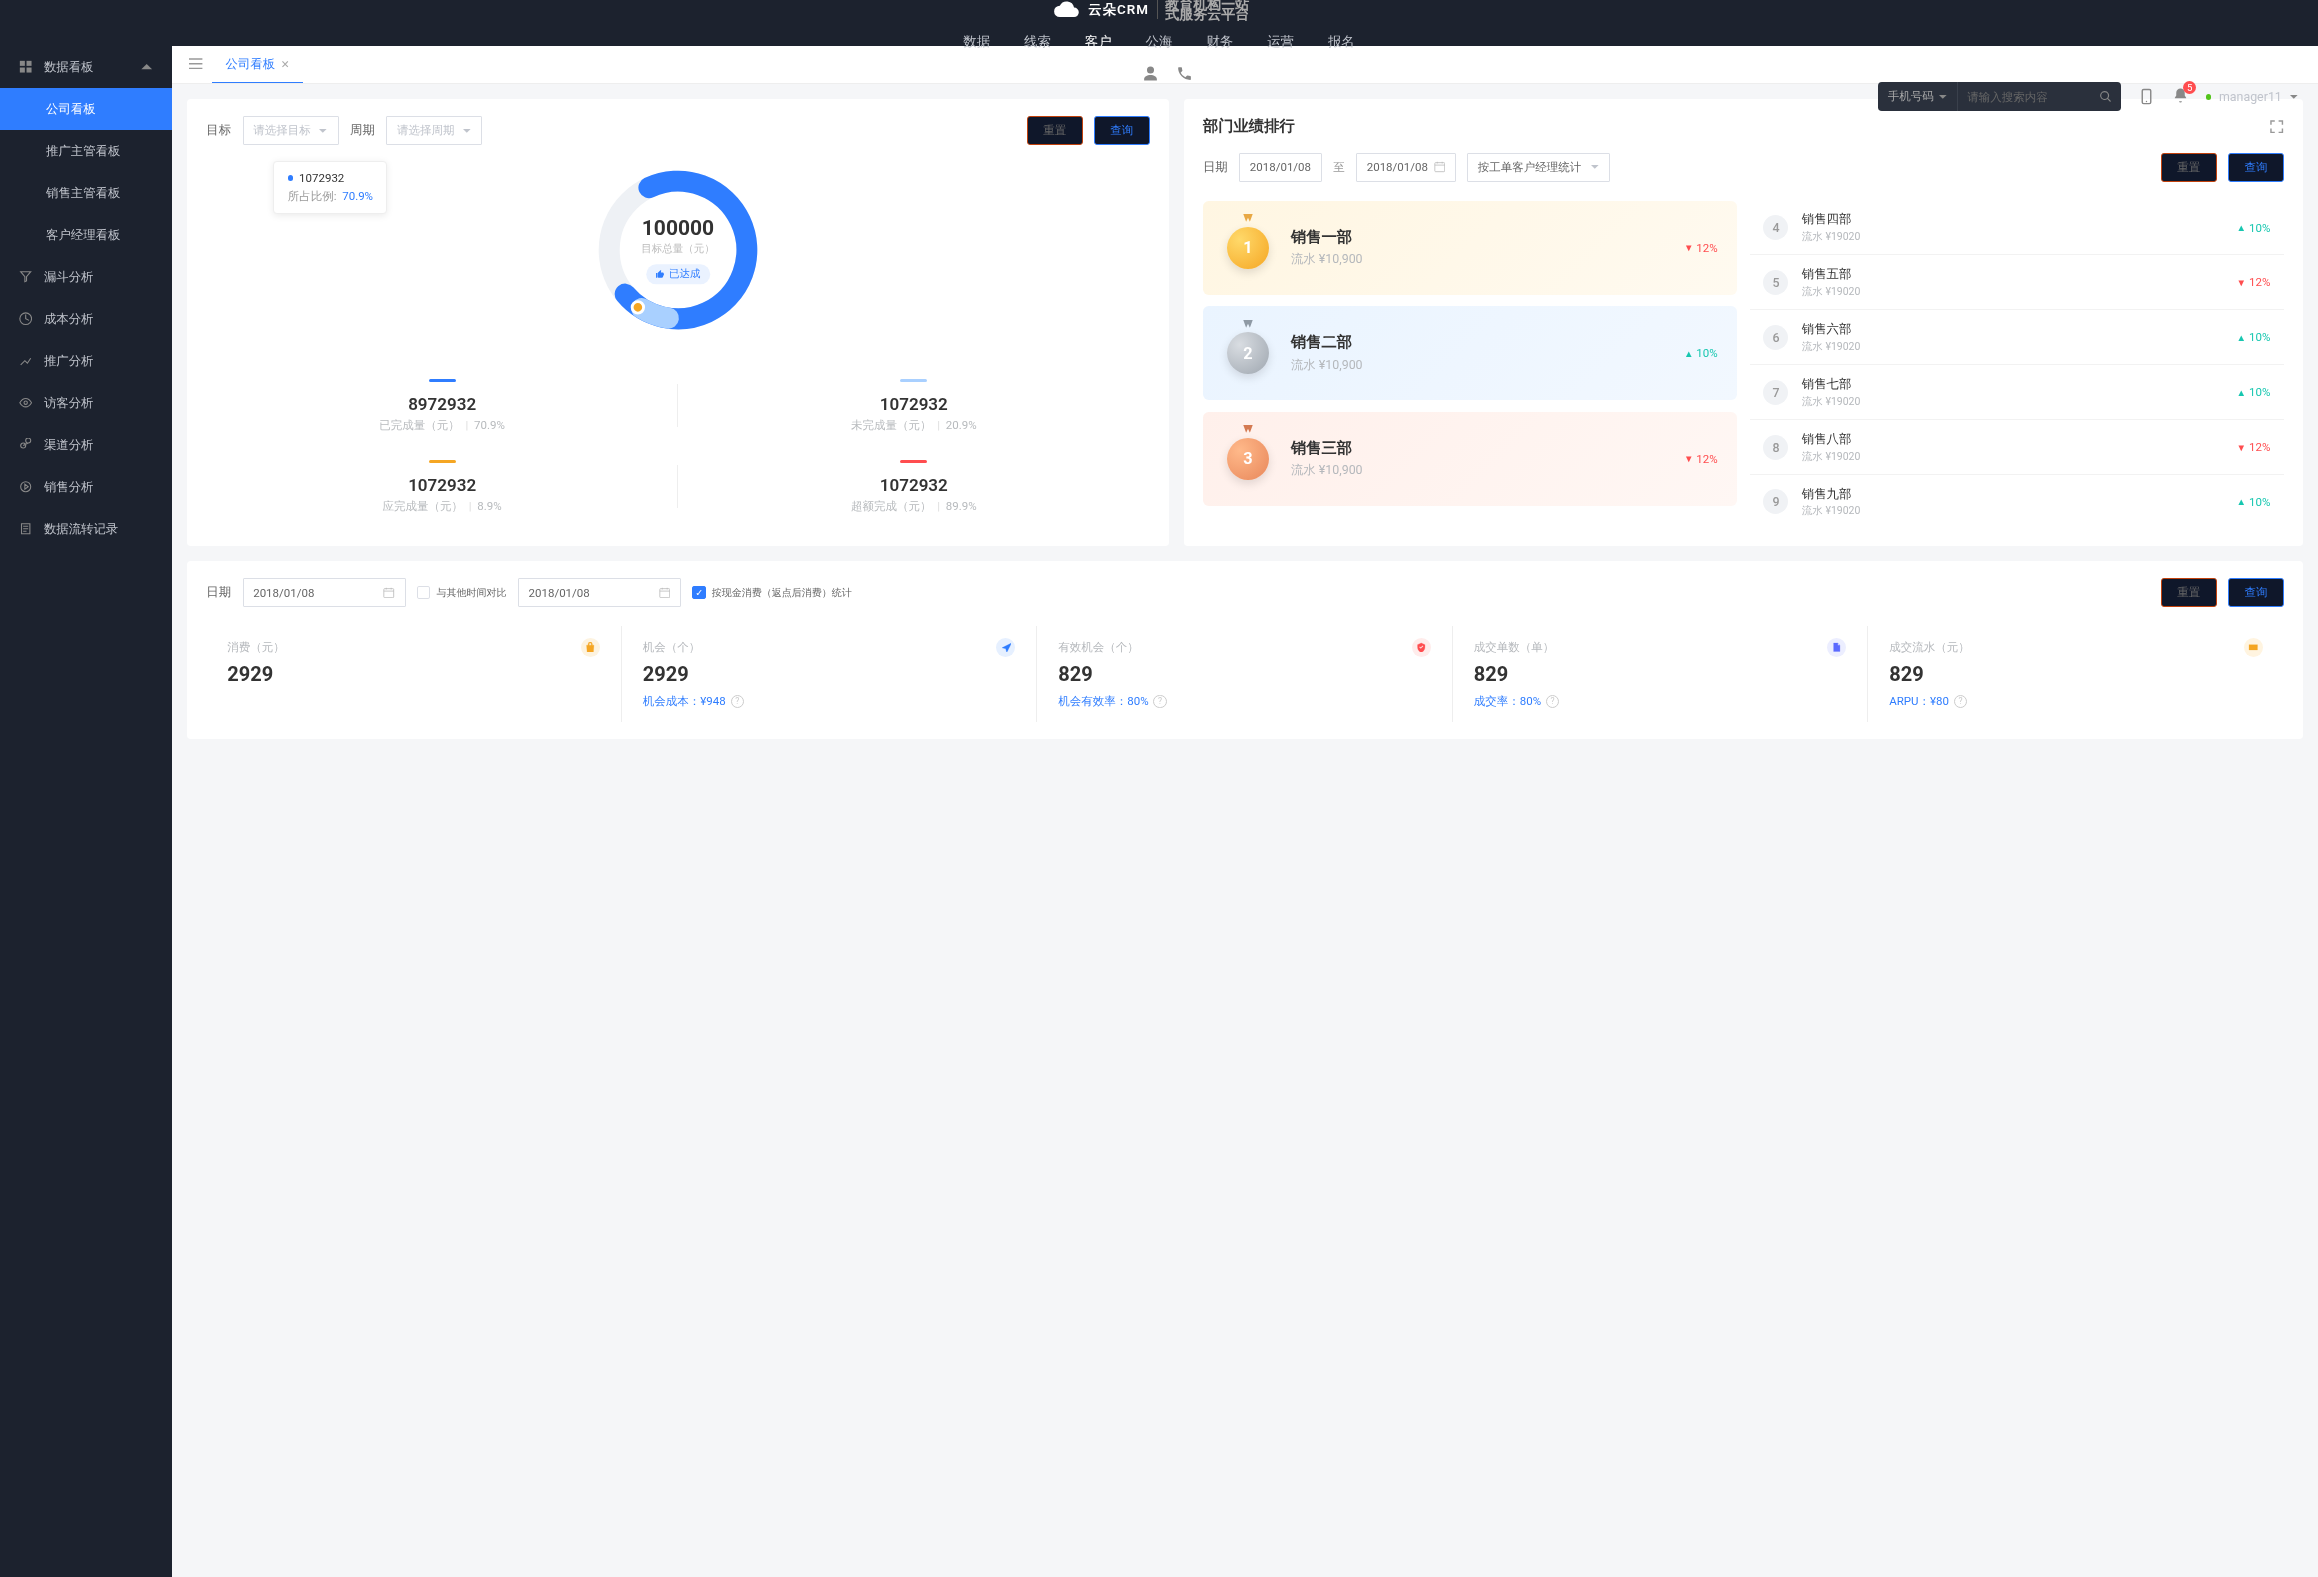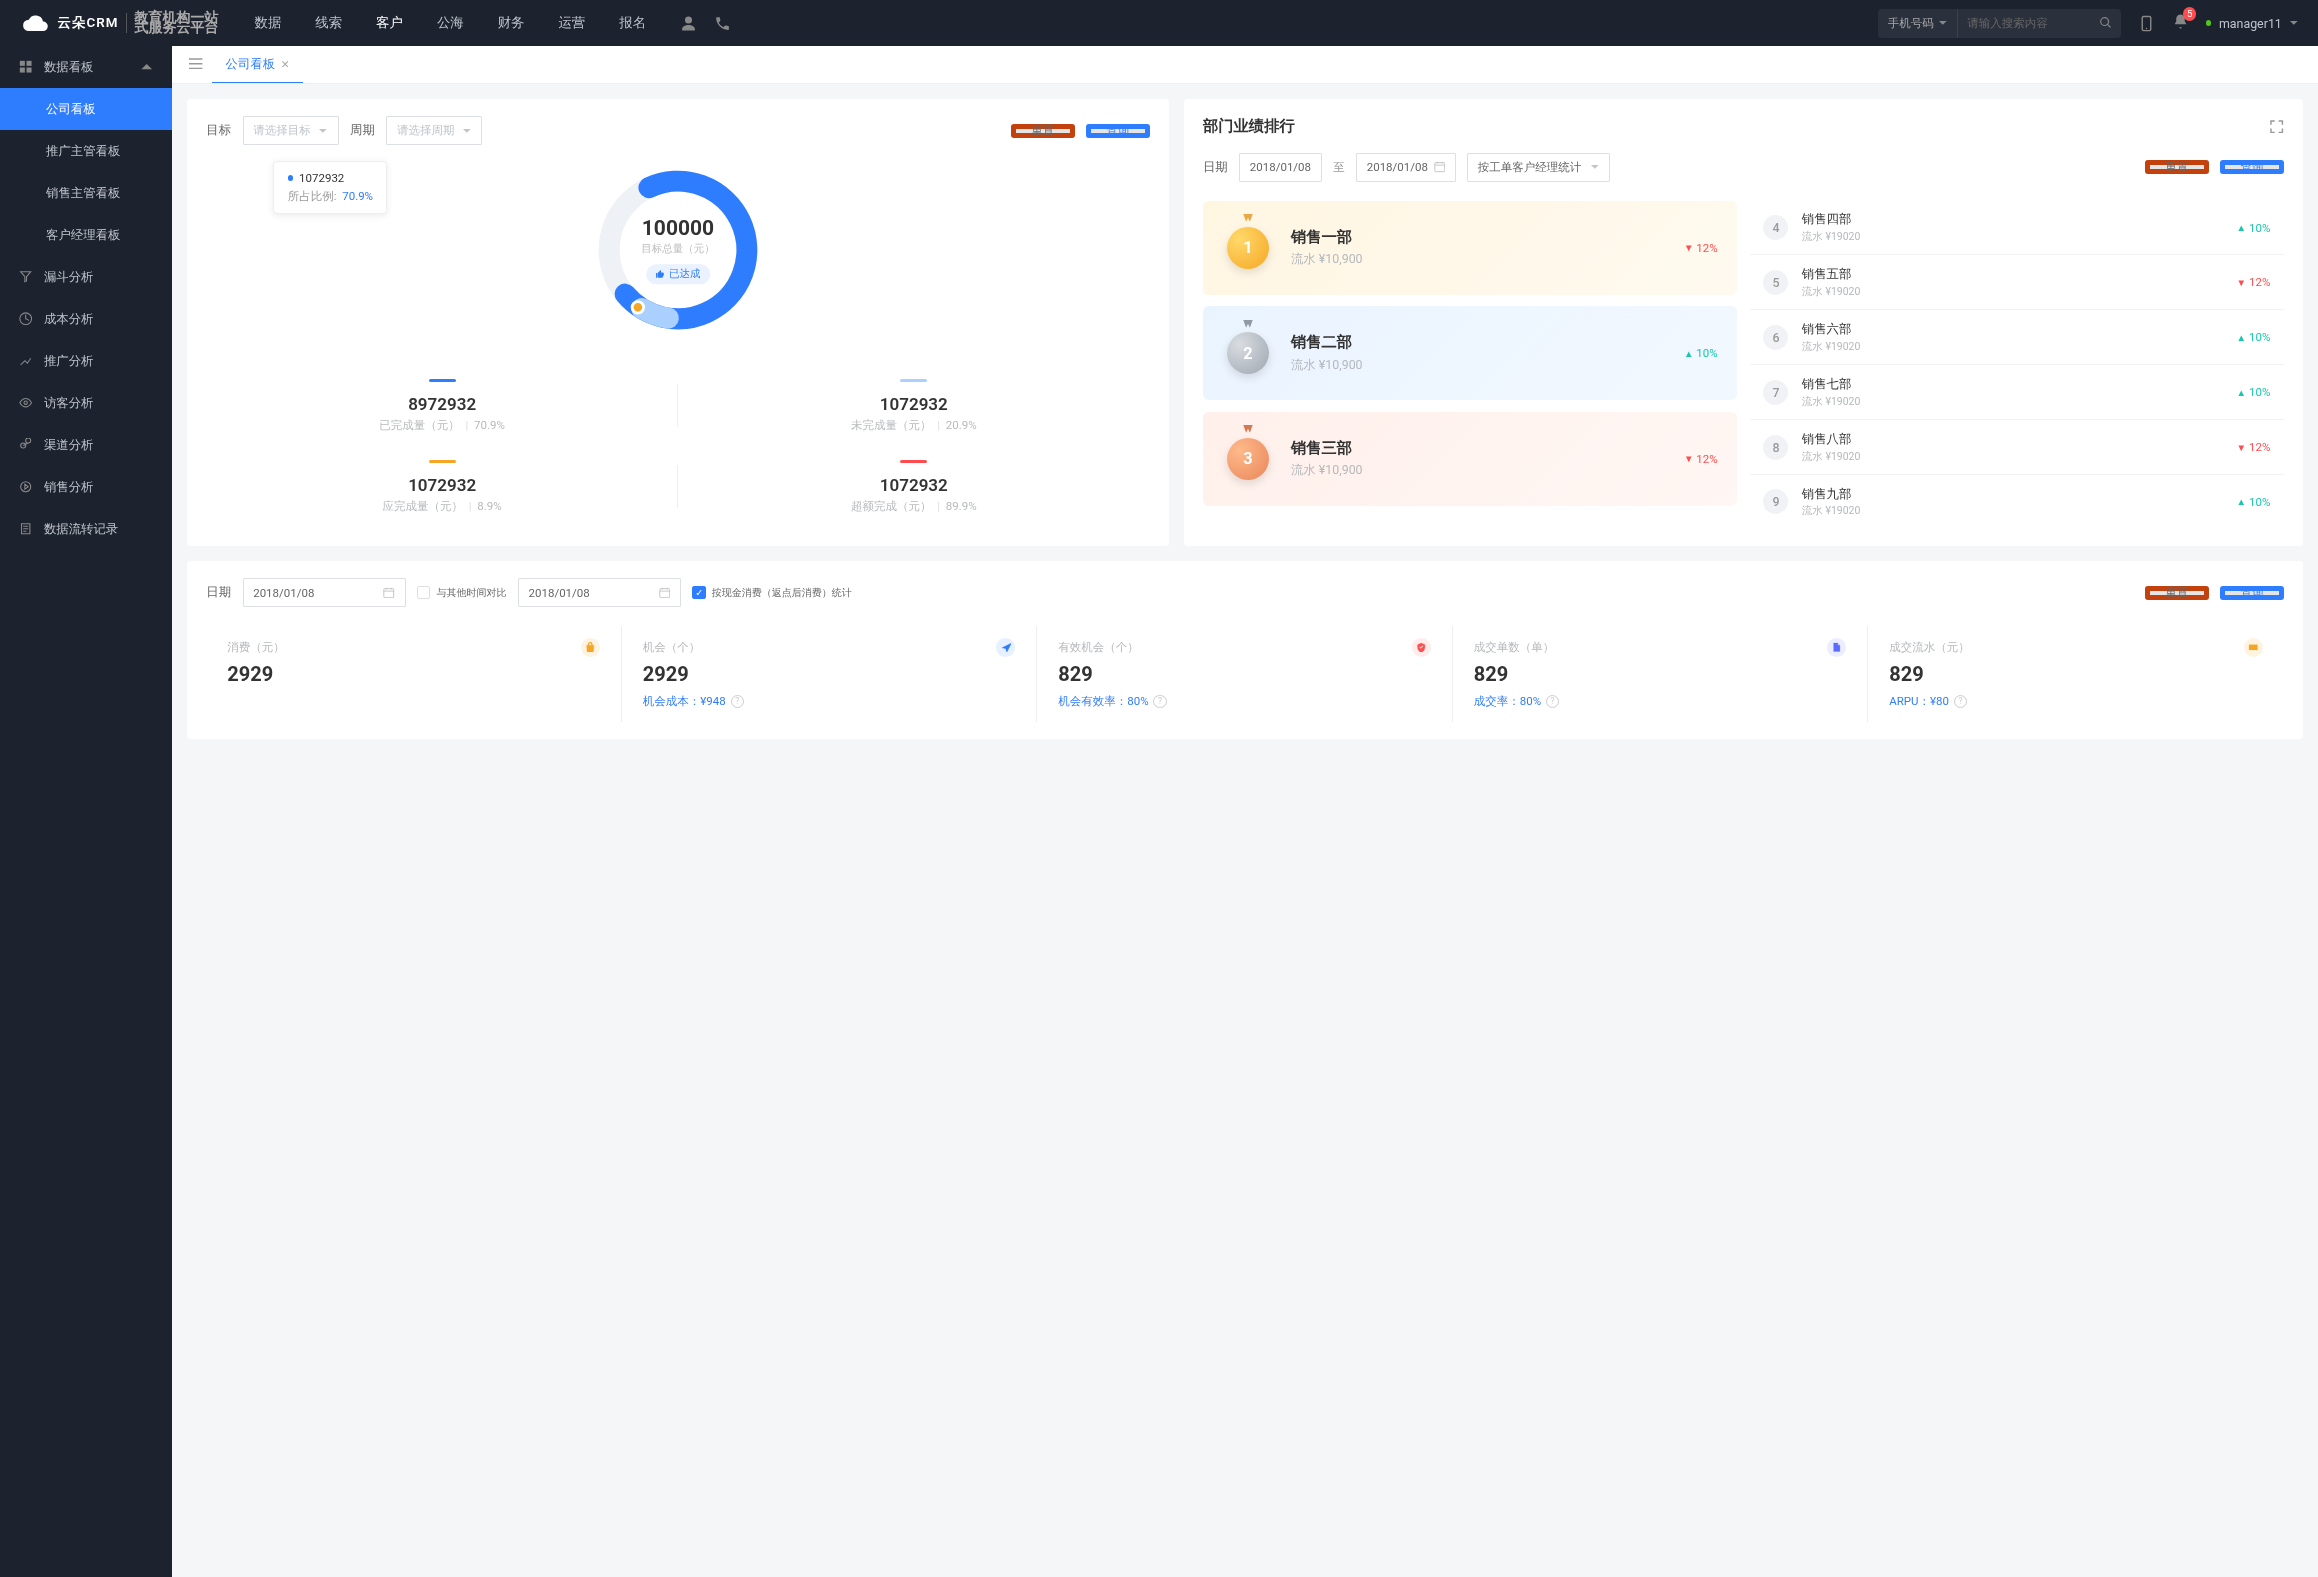--- a/index.html
+++ b/index.html
@@ -1,19 +1,19 @@
 <!DOCTYPE html>
 <html><head>
 <meta charset="utf-8">
 <style>
 * { box-sizing: border-box; margin: 0; padding: 0; }
 body { font-family: -apple-system, BlinkMacSystemFont, "Segoe UI", Roboto, "PingFang SC", "Microsoft YaHei", sans-serif; background: #f5f6f8; color: #333; font-size: 12.4px; }
 
 
-.topnav { background: #1c222e; height: 46px; display: flex; align-items: center; padding: 0 19px; color: #fff; position: fixed; top: 0; left: 0; right: 0; z-index: 100; }
+.topnav { background: #1c222e; height: 46px; display: flex; align-items: center; padding: 0 19px; color: #fff; position: fixed; top: 0; left: 0; right: 0; z-index: 100; flex-direction: column; }
 .logo { display: flex; align-items: center; gap: 7.6px; font-weight: 600; margin-right: 19px; }
 .logo-icon { width: 31px; height: 19px; position: relative; }
 .logo-text { font-size: 13.4px; letter-spacing: 1px; }
 .logo-sub { font-size: 14px; line-height: 9.6px; border-left: 1px solid #555; padding-left: 7.6px; color: #aaa; }
 .nav-items { display: flex; gap: 0; }
 .nav-item { padding: 0 17px; height: 46px; display: flex; align-items: center; color: #c0c4cc; cursor: pointer; font-size: 13.4px; }
 .nav-item.active { color: #fff; font-weight: 500; }
 .nav-icons { display: flex; gap: 17px; margin-left: 17px; align-items: center;}
 .nav-icon { width: 17px; height: 17px; fill: #888; }
 .topnav-right { margin-left: auto; display: flex; align-items: center; gap: 17px; }
@@ -47,21 +47,21 @@
 .card { background: #fff; border-radius: 3.8px; padding: 17px 19px; }
 .card.wide { grid-column: 1 / -1; }
 .card-head { display: flex; align-items: center; justify-content: space-between; margin-bottom: 15.3px; }
 .card-title { font-size: 15.3px; font-weight: 600; color: #333; }
 .expand-icon { width: 13.4px; height: 13.4px; cursor: pointer; fill: #999; }
 
 .filter-row { display: flex; align-items: center; gap: 11.5px; margin-bottom: 19px; flex-wrap: wrap;}
 .filter-label { color: #666; font-size: 12.4px; }
 .sel, .date-input { border: 1px solid #dcdfe6; border-radius: 1px; height: 29px; display: flex; align-items: center; padding: 0 9.6px; color: #c0c4cc; font-size: 11.5px; gap: 5.7px; cursor: pointer; background: #fff;}
 .sel .chev-d { margin-left: auto; }
-.btn { border: 5px solid #c2410c; background: #e5e5e5; border-radius: 2.9px; height: 14px; padding: 0 15.3px; color: #666; font-size: 11.5px; cursor: pointer; display: flex; align-items: center;}
+.btn { border: 1px solid #c2410c; background: #0f172a; border-radius: 2.9px; height: 29px; padding: 0 15.3px; color: #666; font-size: 11.5px; cursor: pointer; display: flex; align-items: center;}
 .btn.primary { border-color: #2f7dff; color: #2f7dff; }
 .spacer { flex: 1; }
 .date-sep { color: #999; font-size: 11.5px; }
 
 
 .donut-wrap { position: relative; display: flex; flex-direction: column; align-items: center; }
 .tooltip { position: absolute; left: 67px; top: -3.8px; background: #fff; border: 1px solid #eee; box-shadow: 0 1.9px 7.6px rgba(0,0,0,0.08); padding: 9.6px 13.4px; border-radius: 3.8px; font-size: 11.5px; }
 .tooltip .tval { color: #333; display: flex; align-items: center; gap: 5.7px; margin-bottom: 3.8px;}
 .tooltip .dot { width: 5.7px; height: 5.7px; border-radius: 50%; background: #2f7dff; display: inline-block;}
 .tooltip .tpct { color: #999; }

